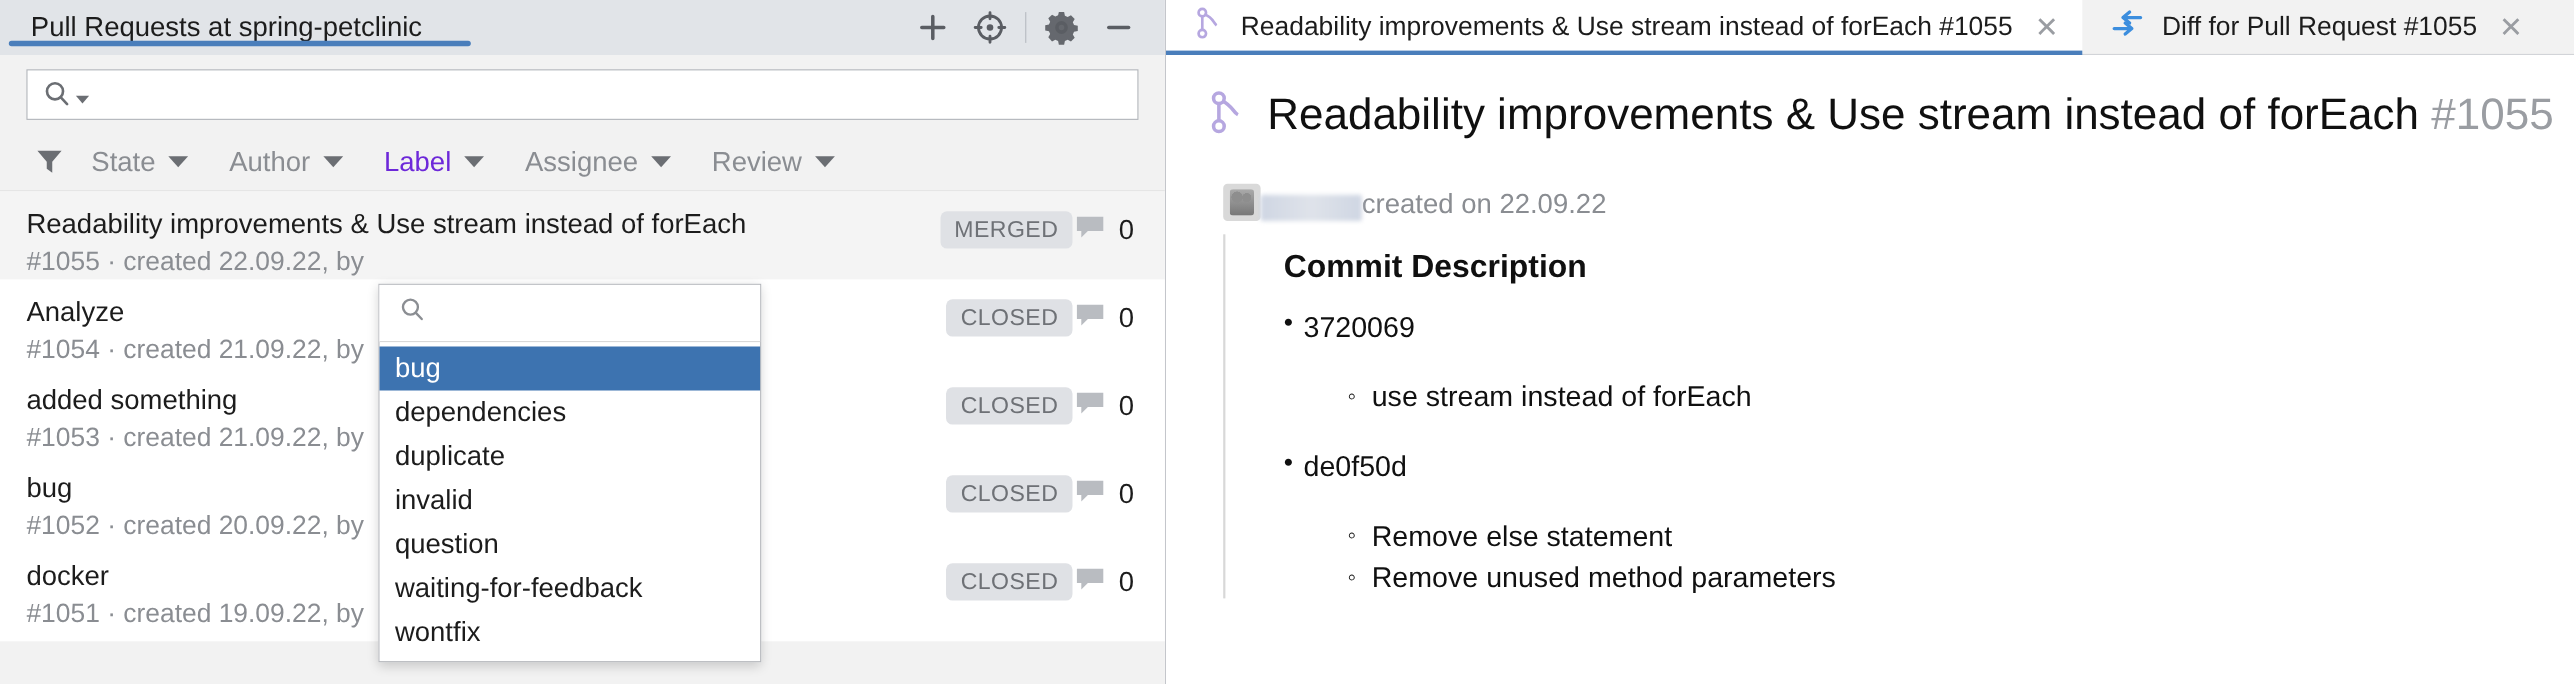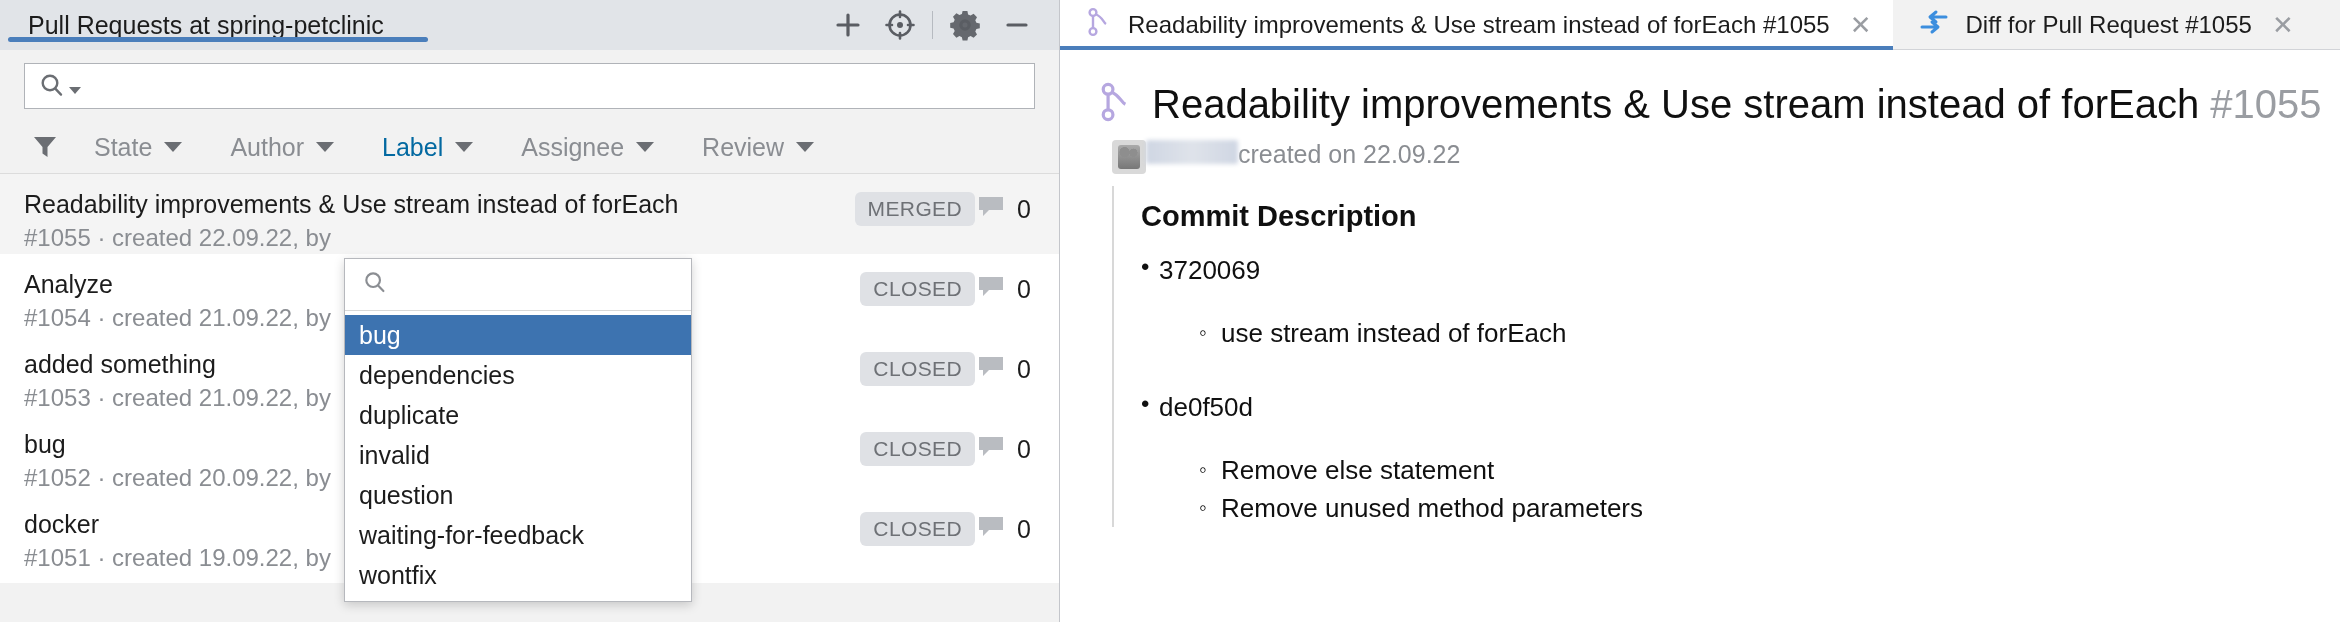--- a/index.html
+++ b/index.html
@@ -73,31 +73,31 @@
     display: flex; align-items: center;
     padding: 0 12px;
   }
   .search-glyph { display: flex; align-items: center; gap: 2px; color: #6b6e73; }
 
   .filter-row {
     display: flex; align-items: center;
     height: 52px;
     padding-left: 30px;
     background: #f2f2f2;
-    gap: 12px;
+    gap: 1px;
   }
   .funnel { margin-right: 22px; display: flex; align-items: center; }
   .filter-item {
     display: flex; align-items: center; gap: 12px;
     font-size: 25px;
     color: #8a8d92;
     margin-right: 36px;
     white-space: nowrap;
   }
-  .filter-item.active { color: #0369a1; }
+  .filter-item.active { color: #6d28d9; }
   .caret {
     width: 0; height: 0;
     border-left: 9px solid transparent;
     border-right: 9px solid transparent;
     border-top: 10px solid #6b6e73;
   }
 
   .pr-list { background: #ffffff; height: 410px; position: relative; border-top: 1px solid #dcdcdc; }
   .pr-row {
     display: flex; align-items: flex-start;
@@ -182,22 +182,22 @@
   }
   .rp-tab .x { color: #9a9da2; font-size: 26px; line-height: 1; margin-left: 4px; }
 
   .rp-content { flex: 1 1 auto; padding: 30px 0 0 40px; overflow: hidden; }
   .rp-title-row { display: flex; align-items: center; gap: 22px; }
   .rp-title {
     font-size: 40px; color: #101010; white-space: nowrap;
   }
   .rp-title .num { color: #9a9da2; }
   .rp-meta {
-    display: flex; align-items: flex-start; gap: 0;
-    margin-top: 12px; margin-left: 12px;
+    display: flex; align-items: flex-end; gap: 0;
+    margin-top: 38px; margin-left: 12px;
   }
   .avatar {
     width: 34px; height: 34px; border-radius: 4px;
     background: #d9d9d9;
     position: relative; overflow: hidden;
     flex: 0 0 34px;
   }
   .avatar::before {
     content: ""; position: absolute; inset: 5px 6px;
     background:
@@ -210,26 +210,26 @@
     width: 92px; height: 24px;
     background: linear-gradient(90deg,#cfd6e3,#dfe3ea,#cfd6e3);
     filter: blur(2px);
     border-radius: 2px;
   }
   .meta-text { font-size: 25px; color: #8a8d92; }
 
   .desc-wrap {
     margin-top: 12px; margin-left: 12px;
     border-left: 2px solid #d8d8d8;
-    padding-left: 27px; padding-top: 14px;
+    padding-left: 53px; padding-top: 14px;
   }
   .desc-h { font-size: 29px; font-weight: bold; color: #101010; }
   .bullets { margin-top: 22px; }
   .b1 {
-    font-size: 26px; color: #101010; margin-top: 18px; margin-bottom: 6px;
+    font-size: 26px; color: #101010; margin-top: 8px; margin-bottom: 6px;
     padding-left: 18px; position: relative;
   }
   .b1::before {
     content: "•"; position: absolute; left: 0; top: -2px; font-size: 24px;
   }
   .b2 {
     font-size: 26px; color: #101010; line-height: 38px;
     padding-left: 80px; position: relative;
   }
   .b2::before {

